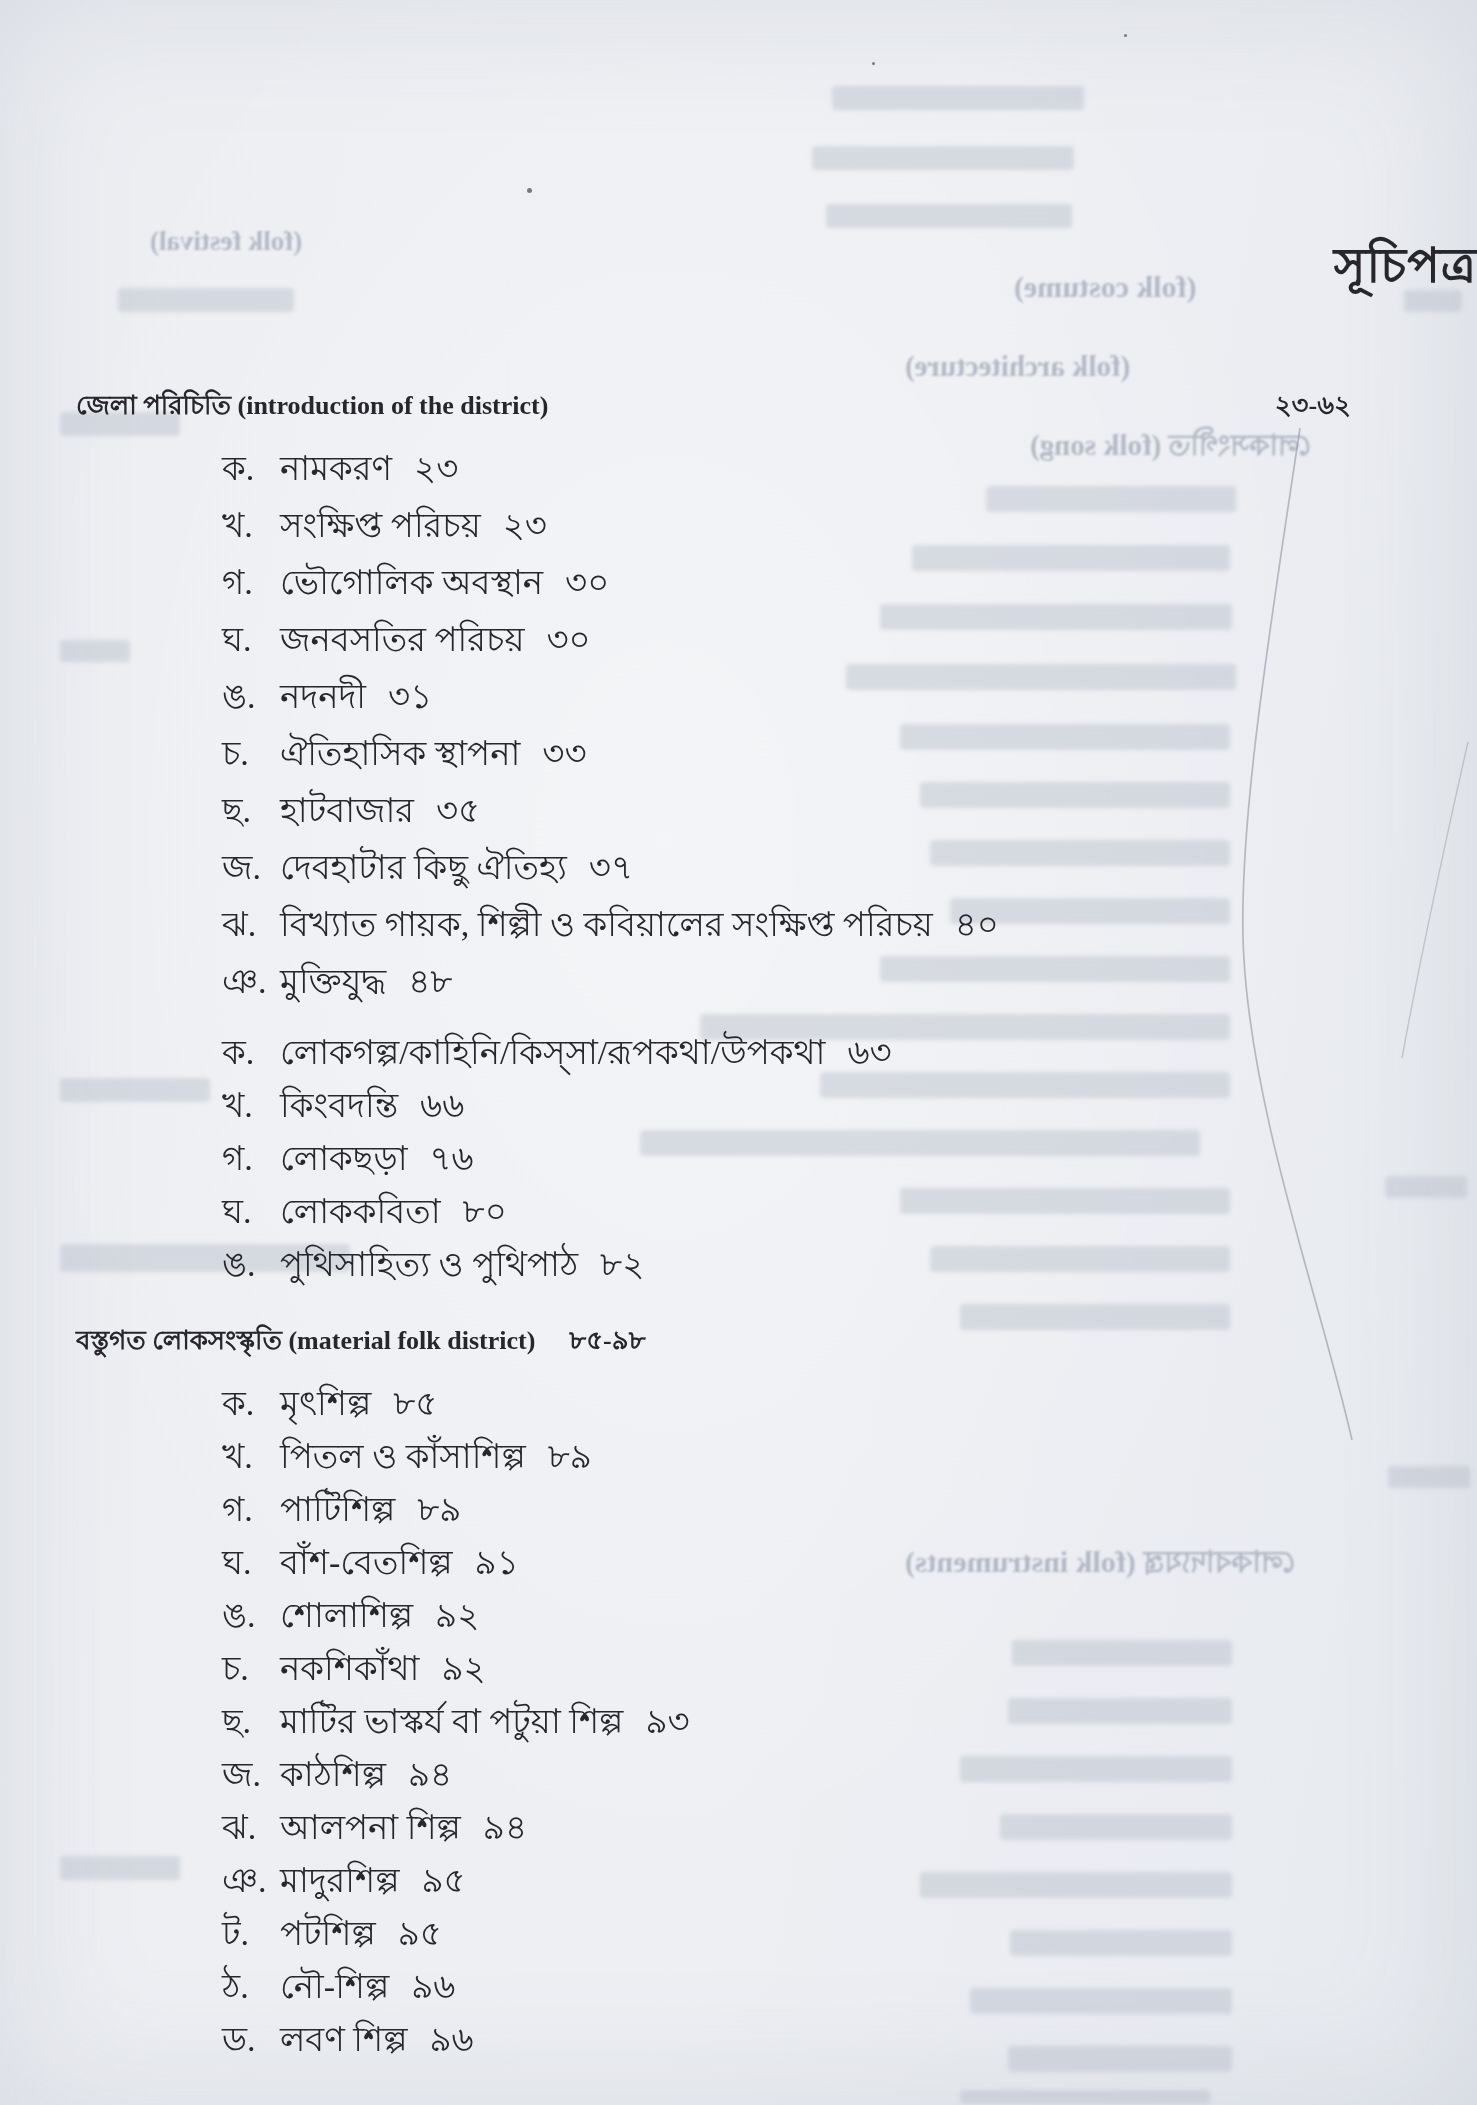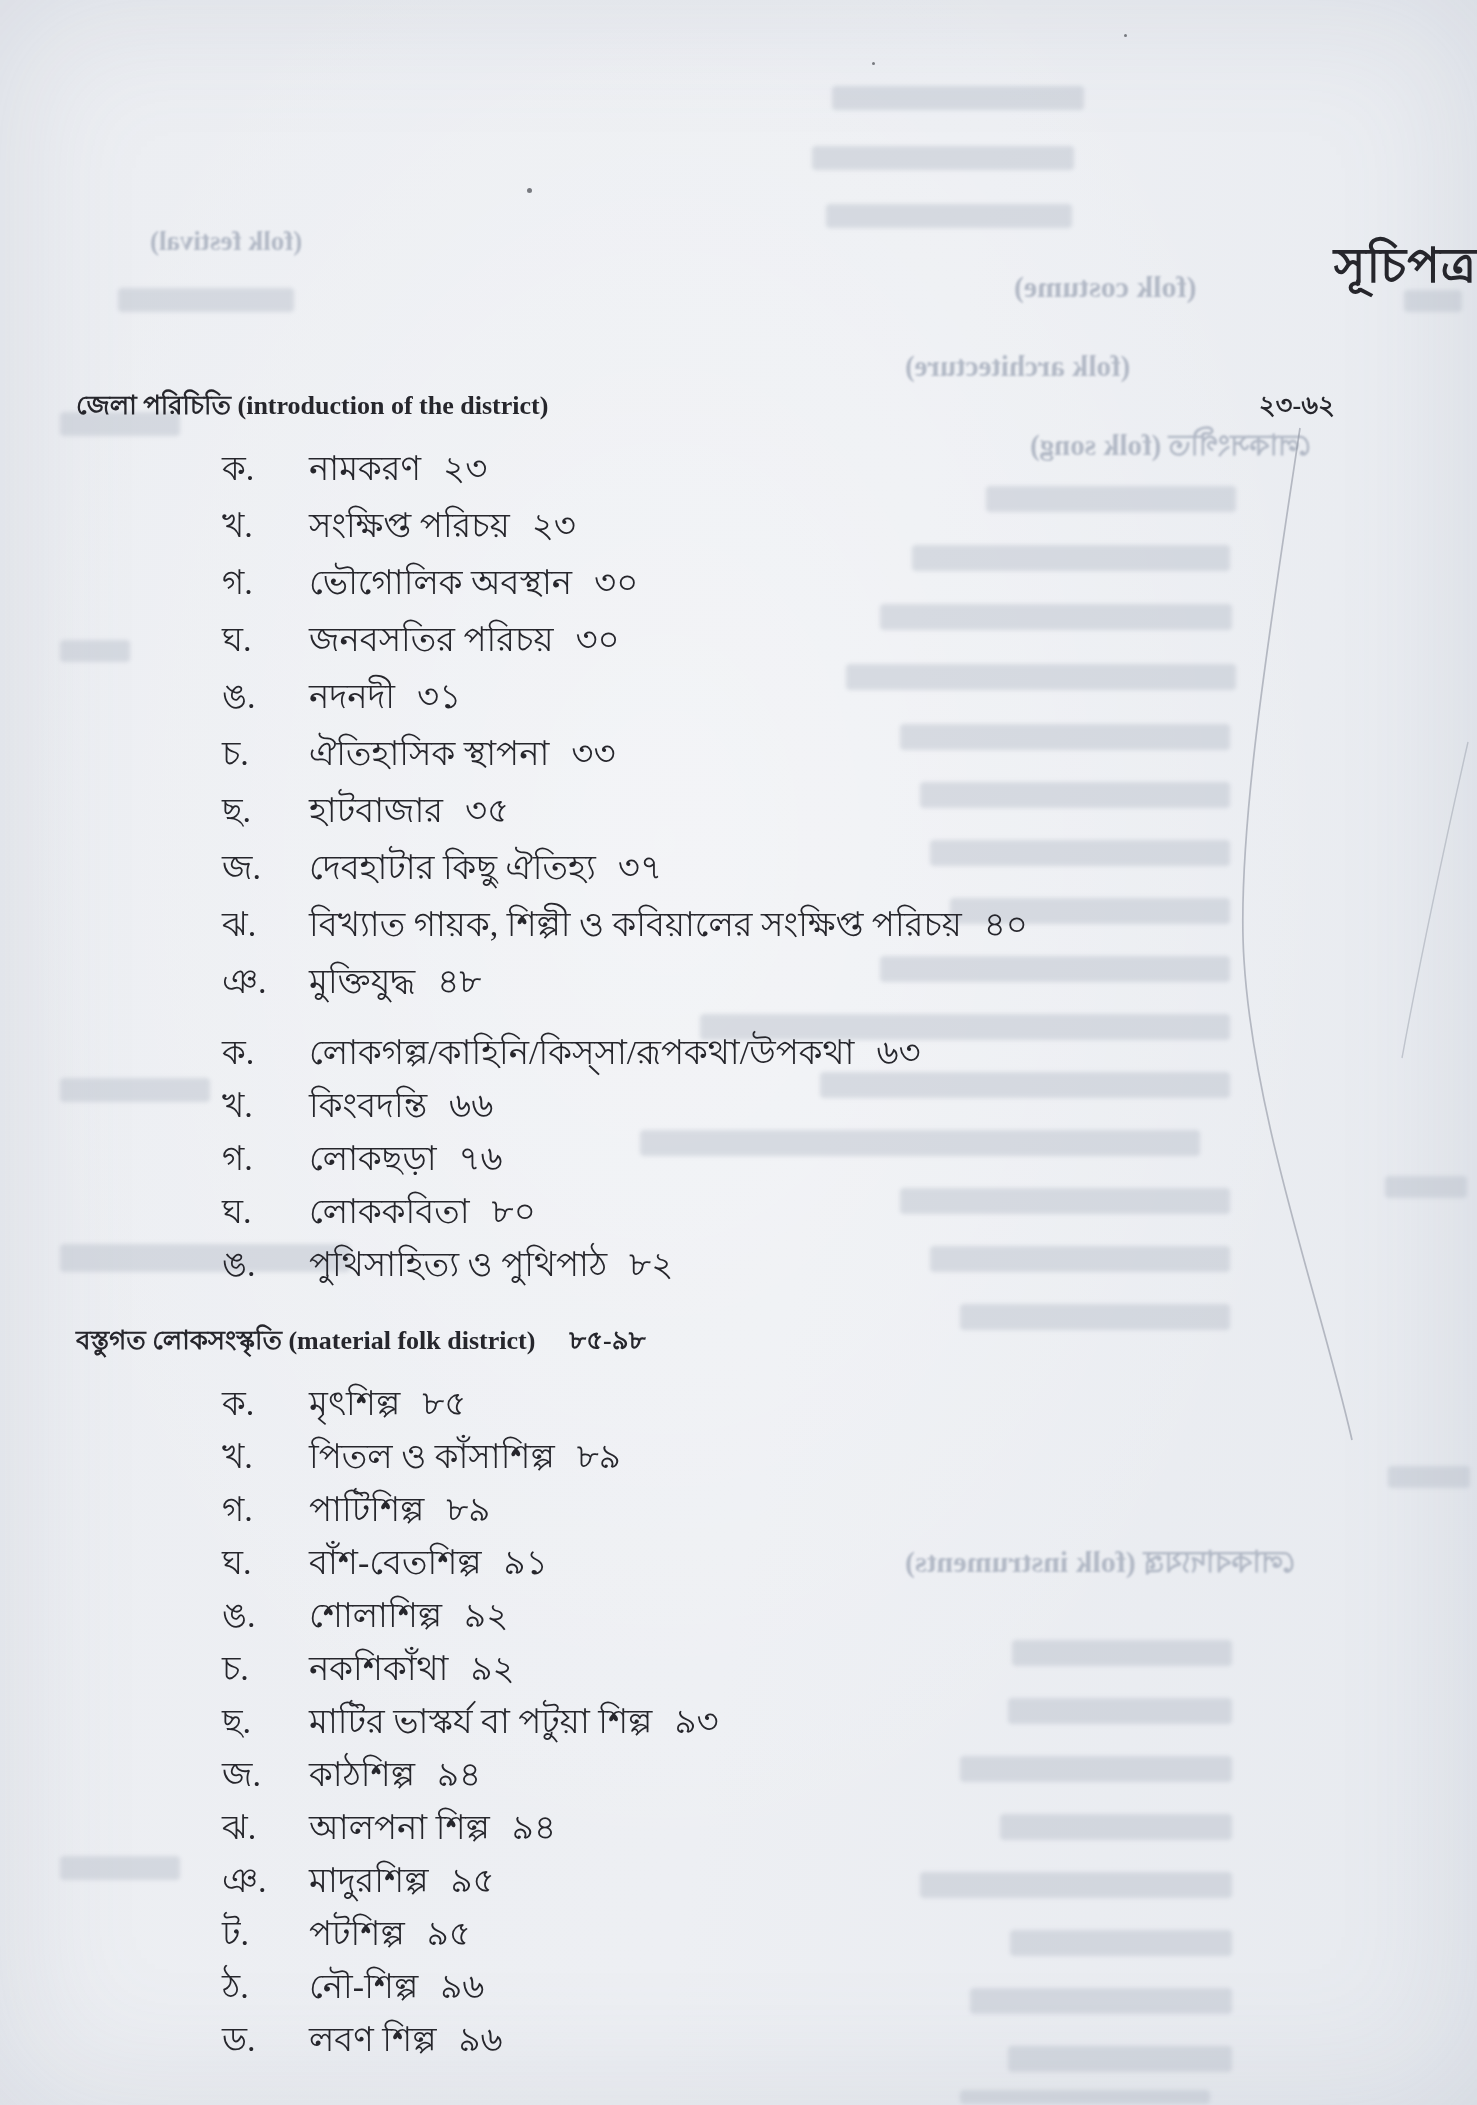--- a/index.html
+++ b/index.html
@@ -42,28 +42,28 @@
     letter-spacing:1px;
   }
   #toc{margin:0 70px 0 76px;position:relative;}
   .toc-section{position:relative;}
   .sec1{margin-top:80px;}
   .sec2{margin-top:14px;}
   .sec3{margin-top:26px;}
   .sec-head{position:relative;font-size:26px;font-weight:bold;line-height:48px;}
   .sec-head .bn{font-weight:bold;}
   .sec-head .en{font-weight:bold;}
-  .range.right{position:absolute;right:72px;top:0;font-weight:bold;}
+  .range.right{position:absolute;right:56px;top:0;font-weight:bold;}
   .range.inline{margin-left:34px;font-weight:bold;}
   .toc-items{margin-top:12px;padding-left:146px;}
   .toc-item{display:flex;align-items:baseline;height:57px;font-size:34px;}
   .sec2 .toc-item{height:53px;}
   .sec3 .toc-item{height:53px;}
   .toc-item .lbl{flex:0 0 58px;}
-  .toc-item .txt{white-space:nowrap;margin-left:29px;}
+  .toc-item .txt{white-space:nowrap;}
   .toc-item .pg{margin-left:22px;}
 </style>
 </head>
 <body>
 
 <div class="page">
 
   <div class="bleed-layer">
     <span class="bleed-label bl-festival">(folk festival)</span>
     <span class="bleed-label bl-costume">(folk costume)</span>

